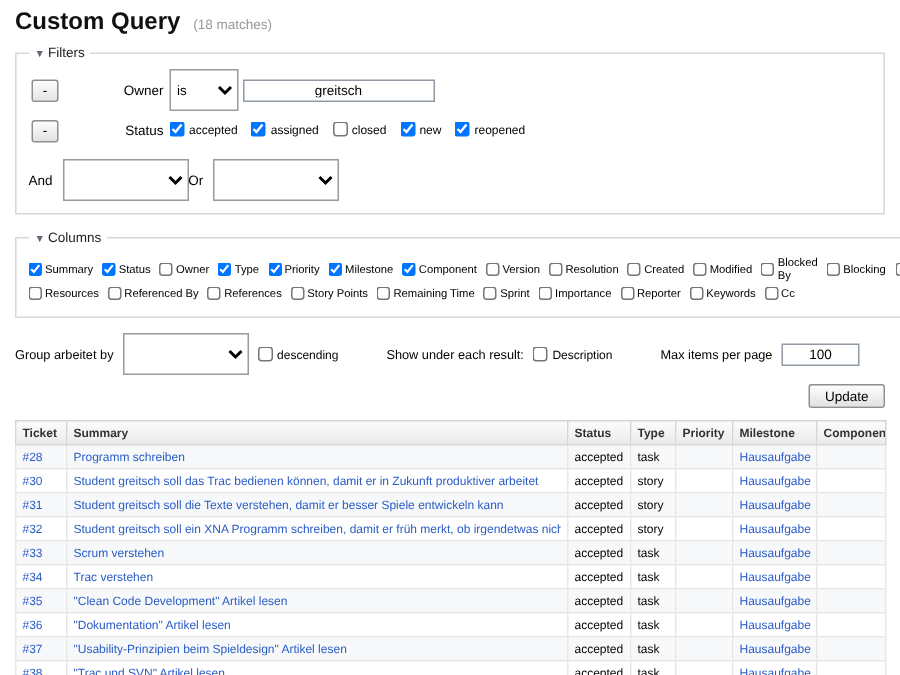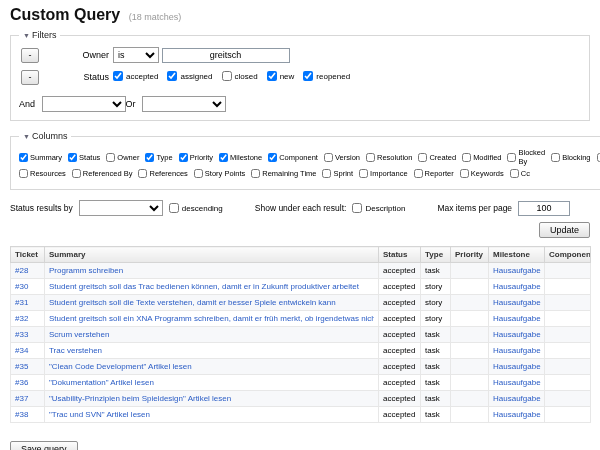--- a/index.html
+++ b/index.html
@@ -20,21 +20,21 @@
   .arrow { color:#667; font-size:7px; margin-right:2px; }
 
   table.filter-grid { border-collapse:collapse; }
   table.filter-grid td { padding:2px 2px; height:22px; vertical-align:middle; }
   td.rm { width:34px; }
   td.flabel { width:58px; text-align:right; padding-right:6px; font-size:9px; }
   button.mini {
     width:18px; height:15px; padding:0; font-size:9px; line-height:12px;
     background:linear-gradient(#fdfdfd,#e3e3e3); border:1px solid #8f8f8f; border-radius:2px;
   }
-  select { font-size:9px; height:16px; border:1px solid #9a9a9a; background:#fff; }
+  select { font-size:9px; height:28px; border:1px solid #9a9a9a; background:#fff; }
   select.mode { width:46px; }
   select.combine { width:84px; }
   input.txt { font-size:9px; height:15px; width:128px; border:1px solid #8f9aa5; padding:0 2px;text-align:center; }
   input.num { width:52px; }
 
   .andor { display:flex; justify-content:flex-start; align-items:center; margin-top:8px; font-size:9px; }
   .andor-left span, .andor-right span { margin-right:4px; }
 
   .checks { white-space:nowrap; }
   .cb { display:inline-flex; align-items:center; margin-right:9px; font-size:8px; cursor:pointer; }
@@ -222,21 +222,21 @@
           <span>Keywords</span>
         </label>
         <label class="cb">
           <input type="checkbox" style="">
           <span>Cc</span>
         </label>
       </div>
   </fieldset>
 
   <div class="optrow">
-    <span>Status results by</span>
+    <span>Group arbeitet by</span>
     <select class="combine"><option></option></select>
     <label class="cb">
         <input id="desc-cb" type="checkbox" style="">
         <span>descending</span>
       </label>
     <span class="gap">Show under each result:</span>
     <label class="cb">
         <input id="descr-cb" type="checkbox" style="">
         <span>Description</span>
       </label>

